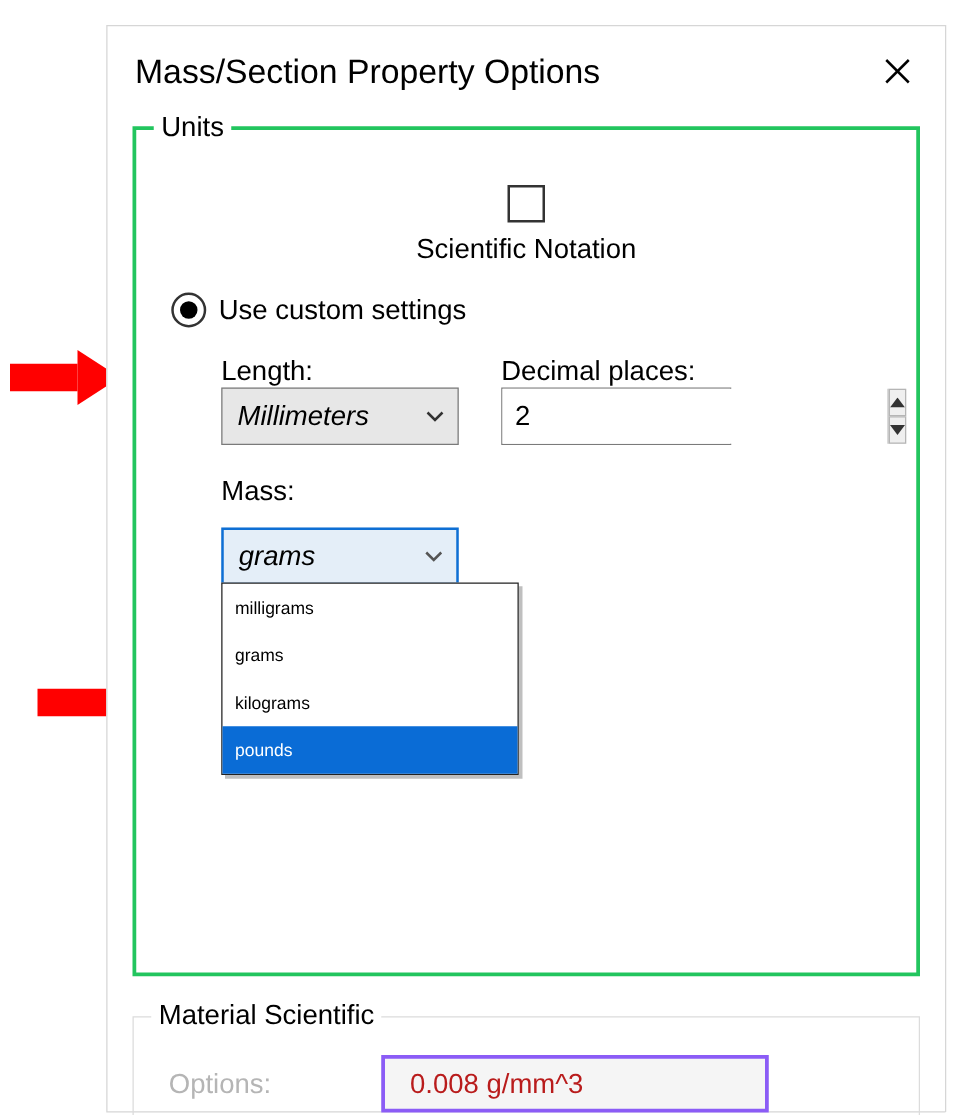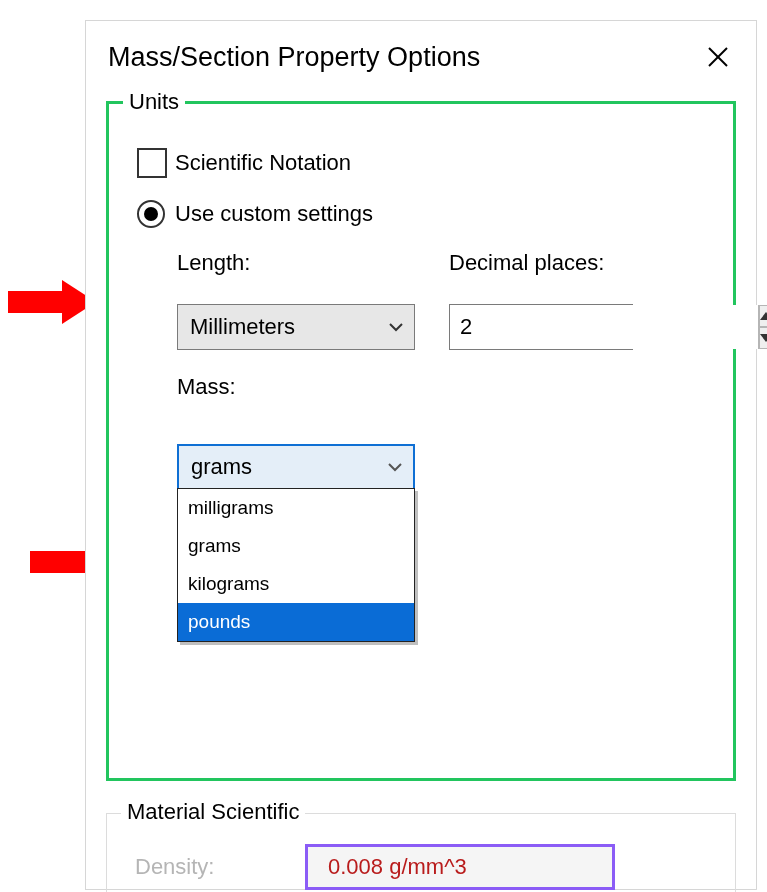--- a/index.html
+++ b/index.html
@@ -62,20 +62,21 @@
     color: #000;
   }
   .units-group { height: 680px; }
 
   
   .check-row {
     display: flex;
     align-items: center;
     gap: 8px;
     margin: 10px 0 14px 0;
+    flex-direction: column;
   }
   .check-box {
     width: 30px; height: 30px;
     border: 2px solid #333;
     background: #fff;
   }
   .row-label { font-size: 22px; }
 
   
   .radio-row {
@@ -102,33 +103,34 @@
   .fields {
     margin-left: 40px;
     margin-top: 10px;
   }
   .fields-row {
     display: flex;
     align-items: flex-end;
     gap: 34px;
     margin-bottom: 24px;
   }
-  .field { display: flex; flex-direction: column; gap: 28px; }
+  .field { display: flex; flex-direction: column; gap: 0; }
   .field-label { font-size: 22px; }
 
   .select-box {
-    width: 238px; height: 46px;
+    width: 190px; height: 46px;
     border: 1px solid #7a7a7a;
     background: #e7e7e7;
     display: flex;
     align-items: center;
     justify-content: space-between;
     padding: 0 10px 0 12px;
     font-size: 22px;
     cursor: pointer;
+    font-style: italic;
   }
   .select-box.open {
     background: #e4eef8;
     border: 2px solid #0e6fd4;
   }
   .chevron {
     width: 16px; height: 16px;
   }
   .chevron svg { display: block; }
 
@@ -168,21 +170,21 @@
     position: absolute;
     left: 0; top: 44px;
     width: 238px;
     border: 1px solid #222;
     background: #fff;
     box-shadow: 3px 3px 0 rgba(0,0,0,0.25);
     z-index: 10;
   }
   .dropdown-list .opt {
     padding: 2px 10px;
-    font-size: 19px;
+    font-size: 14px;
     line-height: 34px;
     cursor: pointer;
   }
   .dropdown-list .opt.highlight {
     background: #0a6cd6;
     color: #fff;
   }
   .mass-wrap { position: relative; width: 238px; margin-top: 16px; }
 
   
@@ -326,21 +328,21 @@
               <div class="opt highlight">pounds</div>
             </div>
           </div>
         </div>
       </div>
     </div>
 
     <div class="material-group">
       <div class="group-label">Material Scientific</div>
       <div class="density-row">
-        <span class="density-label">Density:</span>
+        <span class="density-label">Options:</span>
         <div class="density-box">
           <span>0.008 g/mm^3</span>
         </div>
       </div>
     </div>
 
   </div>
 </div>
 
 </body></html>

